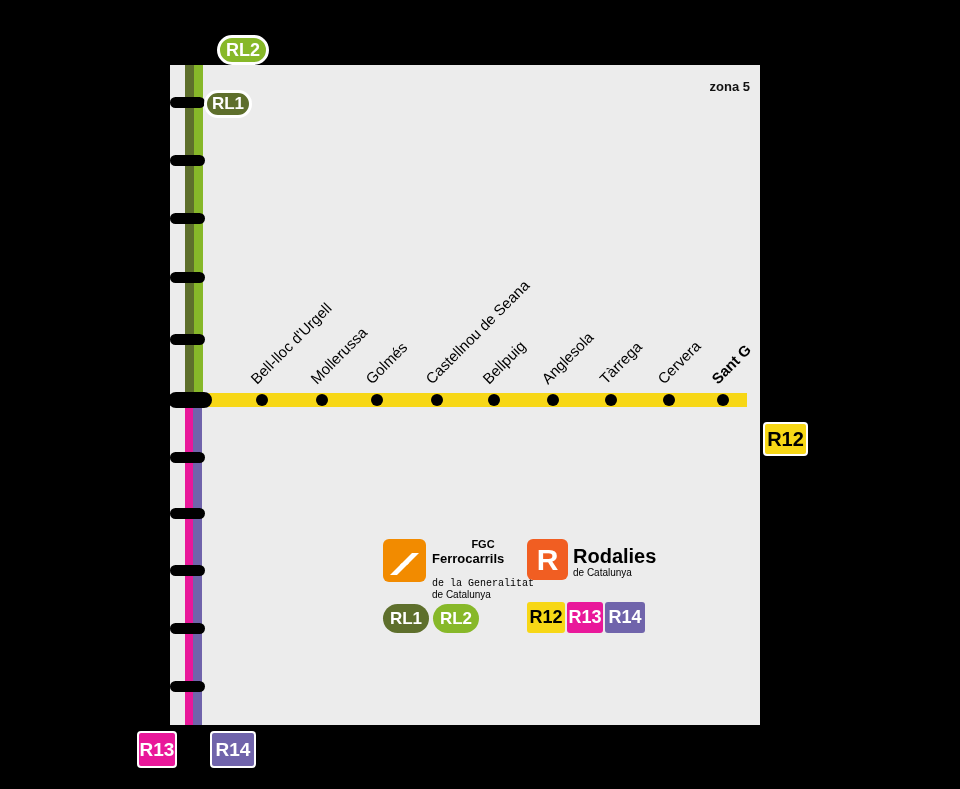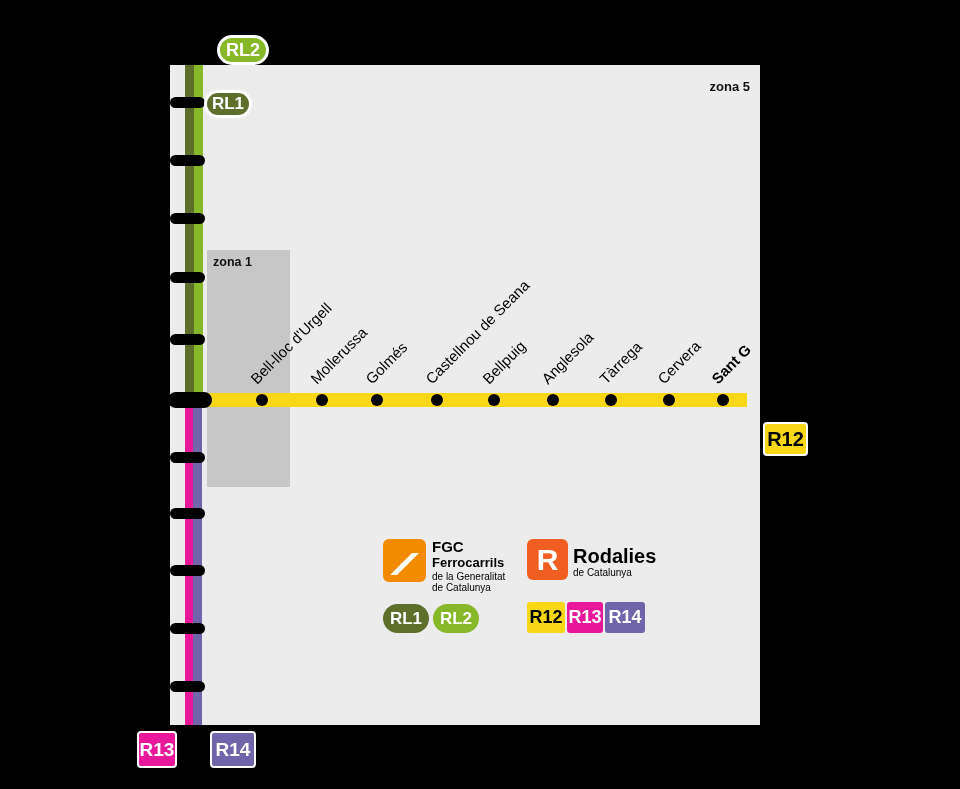--- a/index.html
+++ b/index.html
@@ -58,46 +58,43 @@
   .b-r12-right{left:763px;top:422px;width:45px;height:34px;background:#f7d716;color:#000;border:2px solid #fff;font-size:20px;}
   .b-r13-bottom{left:137px;top:731px;width:40px;height:37px;background:#e9189a;color:#fff;border:2px solid #fff;font-size:19px;}
   .b-r14-bottom{left:210px;top:731px;width:46px;height:37px;background:#7064ab;color:#fff;border:2px solid #fff;font-size:19px;}
   
   .legend-logo{
     position:absolute;display:flex;align-items:center;justify-content:center;border-radius:6px;
   }
   .fgc-logo{left:213px;top:474px;width:43px;height:43px;background:#f28b00;}
   .rod-logo{left:357px;top:474px;width:41px;height:41px;background:#f15e22;color:#fff;font-weight:bold;font-size:30px;}
   .fgc-text{position:absolute;left:262px;top:474px;color:#000;line-height:1.05;}
-  .fgc-text .l1{font-size:15px;font-weight:bold;}
+  .fgc-text .l1{font-size:11px;font-weight:bold;text-align:center;}
   .fgc-text .l2{font-size:13px;font-weight:bold;margin-top:1px;}
-  .fgc-text .l3{font-size:10px;margin-top:3px;}
+  .fgc-text .l3{font-size:10px;margin-top:14px;font-family:Liberation Mono, monospace;}
   .fgc-text .l4{font-size:10px;}
   .rod-text{position:absolute;left:403px;top:480px;color:#000;line-height:1.1;}
   .rod-text .l1{font-size:20px;font-weight:bold;}
   .rod-text .l2{font-size:10px;}
   .lg-badge{
     position:absolute;display:flex;align-items:center;justify-content:center;font-weight:bold;
   }
   .lg-rl1{left:213px;top:539px;width:46px;height:29px;border-radius:15px;background:#5e6f2c;color:#fff;font-size:17px;}
   .lg-rl2{left:263px;top:539px;width:46px;height:29px;border-radius:15px;background:#87b829;color:#fff;font-size:17px;}
   .lg-r12{left:357px;top:537px;width:38px;height:31px;border-radius:3px;background:#f7d716;color:#000;font-size:18px;}
   .lg-r13{left:397px;top:537px;width:36px;height:31px;border-radius:3px;background:#e9189a;color:#fff;font-size:18px;}
   .lg-r14{left:435px;top:537px;width:40px;height:31px;border-radius:3px;background:#7064ab;color:#fff;font-size:18px;}
 </style>
 </head>
 <body>
 
 <div class="stage">
 
   <div class="map">
 
-    <div class="zone1-box">
-      <span class="zone1-label">zona 1</span>
-    </div>
     <div class="zone2-label">zona 5</div>
 
     <div class="vline line-rl1"></div>
     <div class="vline line-rl2"></div>
 
     <div class="vline line-r13"></div>
     <div class="vline line-r14"></div>
 
     <div class="line-r12"></div>
 

